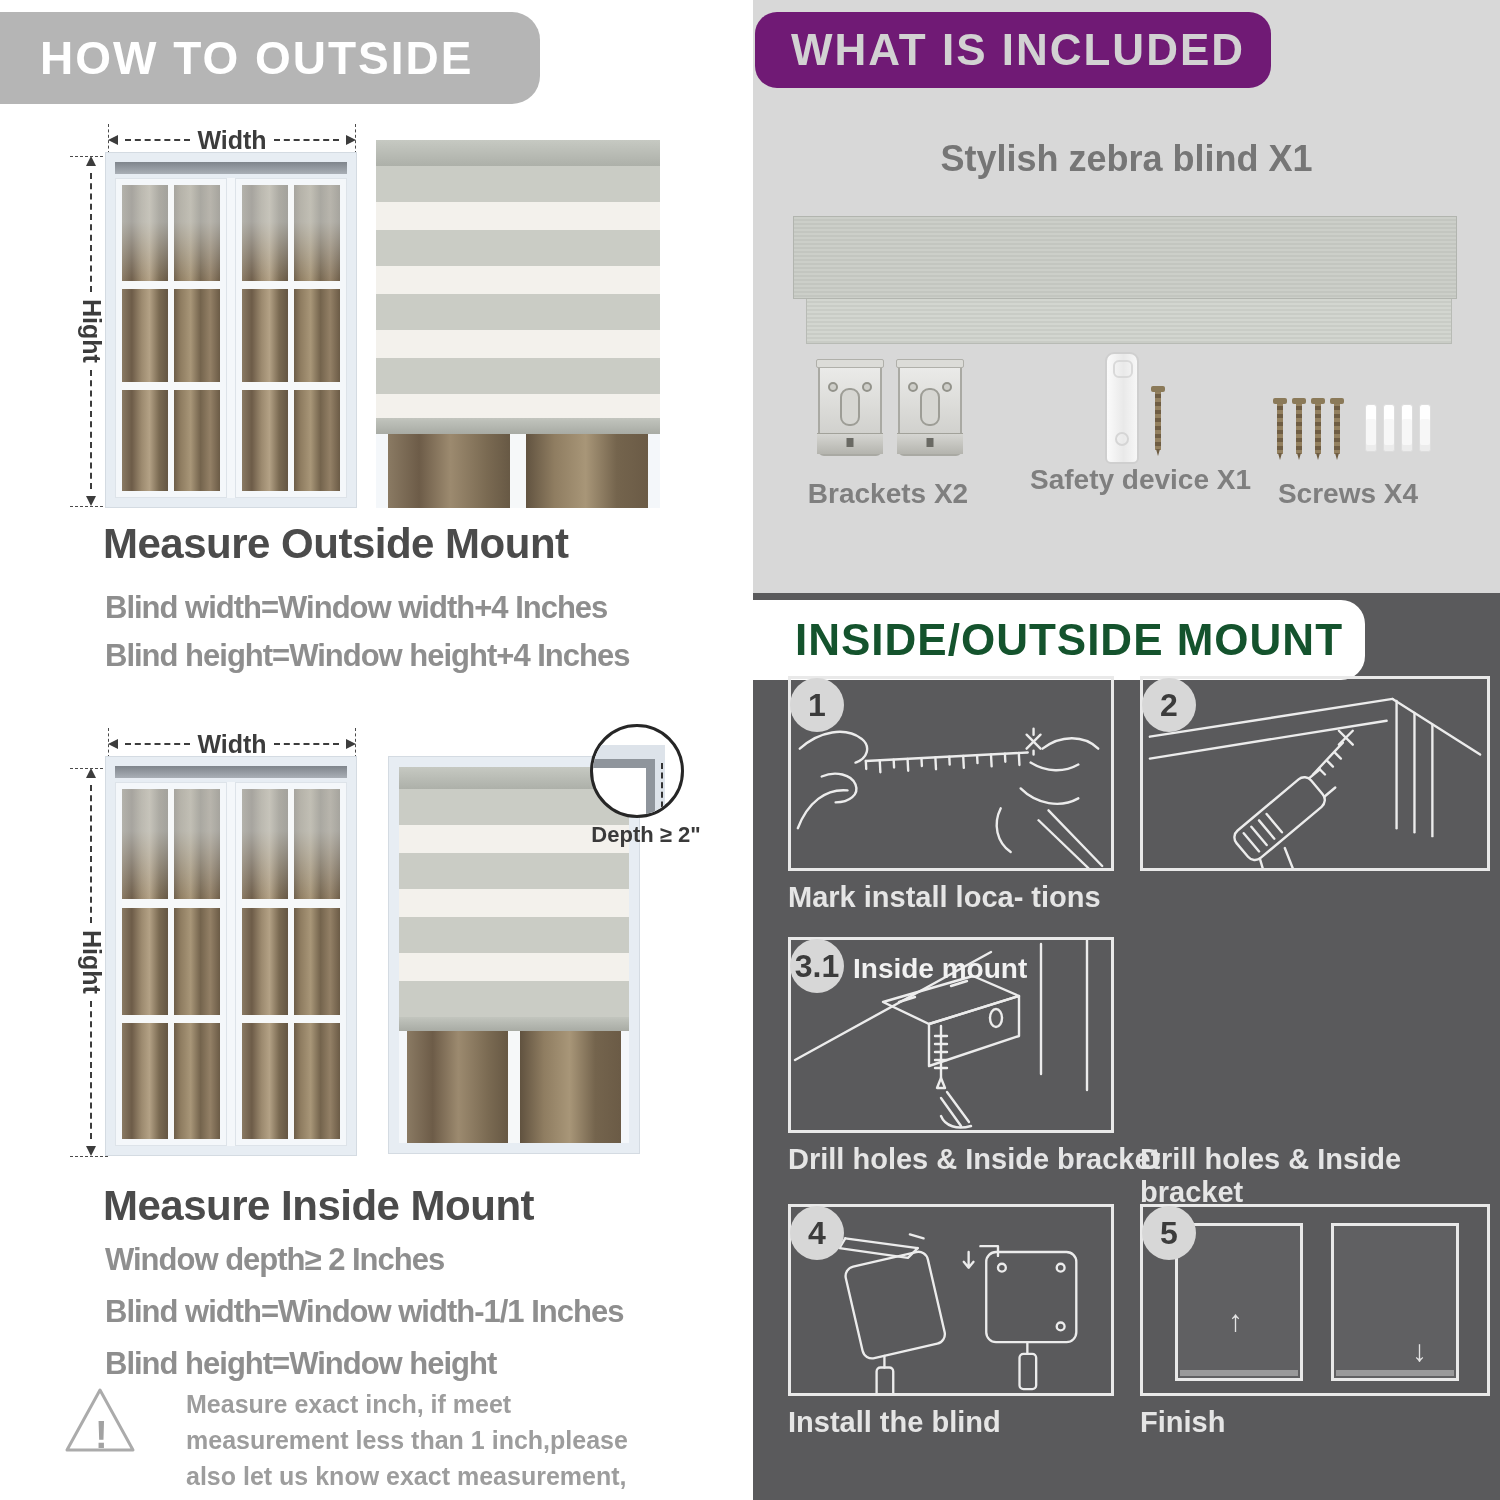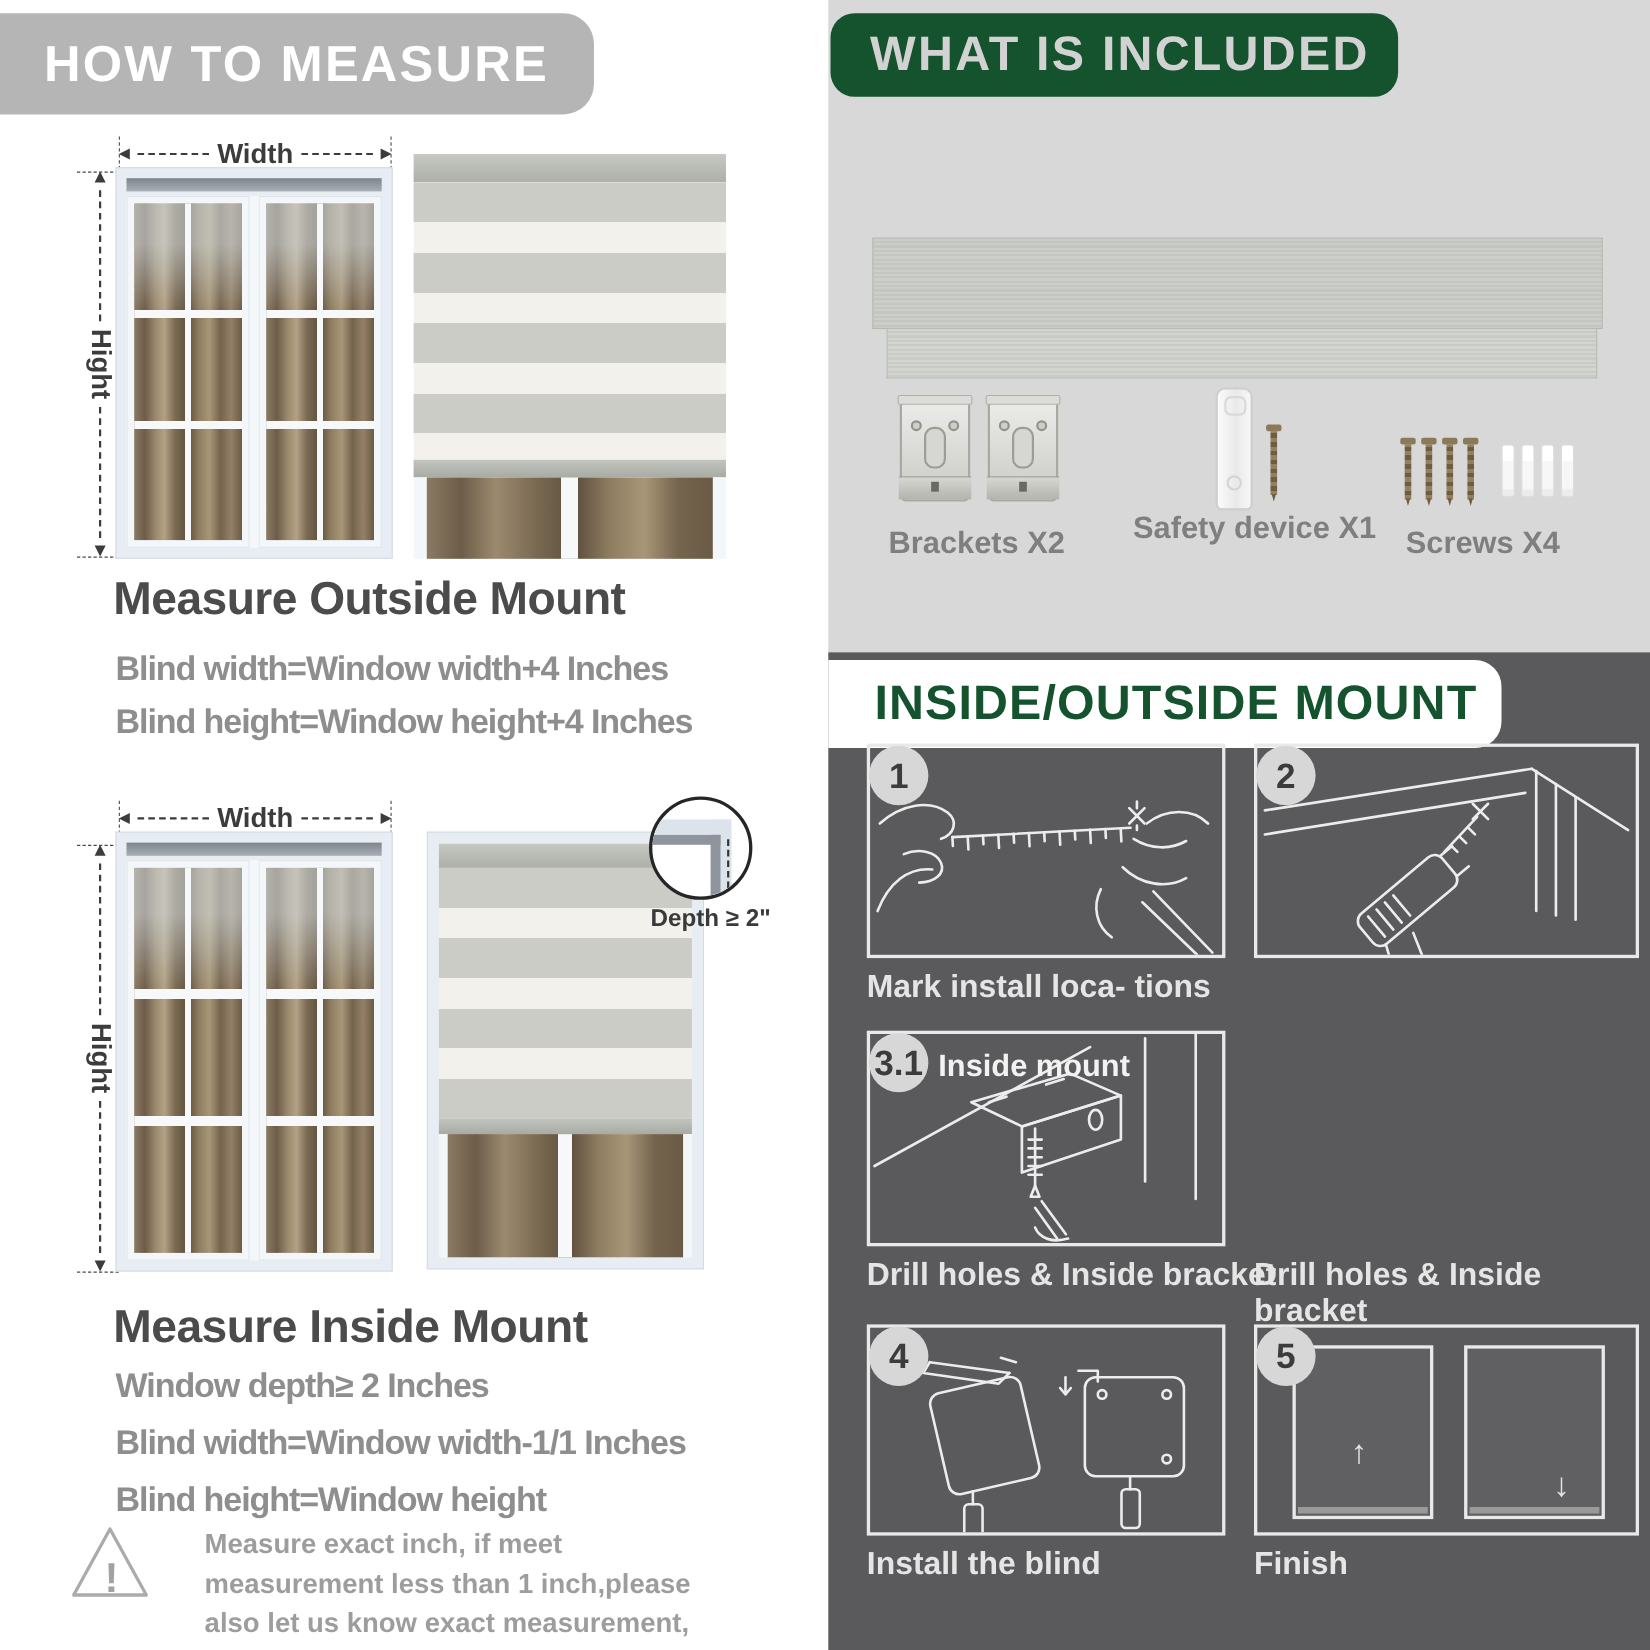--- a/index.html
+++ b/index.html
@@ -61,21 +61,21 @@
   .mag-l2{position:absolute;left:53px;top:32px;width:9px;height:62px;background:#8f959c;}
   .mag-dash{position:absolute;left:68px;top:36px;height:54px;width:0;border-left:2px dashed #333;}
   .depth-label{position:absolute;font-weight:bold;font-size:22px;color:#3a3a3a;}
 
   .warn-tri{position:absolute;}
   .warn-bang{position:absolute;font-weight:bold;font-size:38px;color:#a2a2a2;}
   .warn-text{position:absolute;font-weight:bold;font-size:25px;line-height:36px;color:#9d9d9d;}
 
   
   .panel-light{position:absolute;left:753px;top:0;width:747px;height:593px;background:#d8d8d8;}
-  .h2-bar{position:absolute;left:2px;top:12px;width:516px;height:76px;background:#14532d;
+  .h2-bar{position:absolute;left:2px;top:12px;width:516px;height:76px;background:#701a75;
           border-radius:22px;color:#d2d2d2;font-weight:bold;font-size:44px;letter-spacing:2px;
           line-height:76px;padding-left:36px;box-sizing:border-box;}
   .product-title{position:absolute;left:0;top:138px;width:100%;text-align:center;
                  font-weight:bold;font-size:36px;color:#767676;}
   .rail-top{position:absolute;left:40px;top:216px;width:664px;height:83px;
             background:repeating-linear-gradient(180deg,#ccCfc9 0 2px,#c3c6c0 2px 4px);
             border:1px solid #b2b5af;box-sizing:border-box;}
   .rail-lip{position:absolute;left:53px;top:299px;width:646px;height:45px;
             background:repeating-linear-gradient(180deg,#d3d6d0 0 2px,#c9ccc6 2px 4px);
             border:1px solid #b8bbb5;border-top:none;box-sizing:border-box;}
@@ -125,21 +125,21 @@
   .mini{position:absolute;border:3px solid #e9e9e9;background:rgba(255,255,255,.04);}
   .mini .stripes{position:absolute;left:7px;right:7px;top:7px;
          background:repeating-linear-gradient(180deg,#cicfcf 0, #cfcfcf 11px, rgba(255,255,255,.10) 11px, rgba(255,255,255,.10) 19px);}
   .mini .sill{position:absolute;left:2px;right:2px;bottom:2px;height:6px;background:#bfbfbf;opacity:.6;}
   .mini-arrow{position:absolute;color:#e3e3e3;font-size:30px;font-weight:bold;}
 </style>
 </head>
 <body>
 
 <div class="h1-bar">
-  <span>HOW TO MEASURE</span>
+  <span>HOW TO OUTSIDE</span>
 </div>
 
 <div class="harrow" style="left:108px;top:130px;width:248px;">
   <span class="tri tri-l"></span>
   <span class="dashseg"></span>
   <span class="arrow-label">Width</span>
   <span class="dashseg"></span>
   <span class="tri tri-r"></span>
 </div>
 <div class="vtick" style="left:108px;top:124px;"></div>
@@ -242,20 +242,21 @@
 <svg class="warn-tri" style="left:62px;top:1384px;" width="76" height="74" viewBox="0 0 76 74">
   <path d="M38 6 L71 66 H5 Z" fill="none" stroke="#ababab" stroke-width="3" stroke-linejoin="round"></path>
 </svg>
 <span class="warn-bang" style="left:95px;top:1414px;">!</span>
 <div class="warn-text" style="left:186px;top:1386px;width:468px;">Measure exact inch, if meet measurement less than 1 inch,please also let us know exact measurement, please do not leave it</div>
 
 <div class="panel-light">
   <div class="h2-bar">
     <span>WHAT IS INCLUDED</span>
   </div>
+  <div class="product-title">Stylish zebra blind X1</div>
 
   <div class="rail-top"></div>
   <div class="rail-lip"></div>
 
   <div class="bracket" style="left:65px;top:362px;">
     <div class="top-lip"></div>
       <div class="slot"></div>
     <div class="scr l"></div>
     <div class="scr r"></div>
     <div class="flap"></div>

